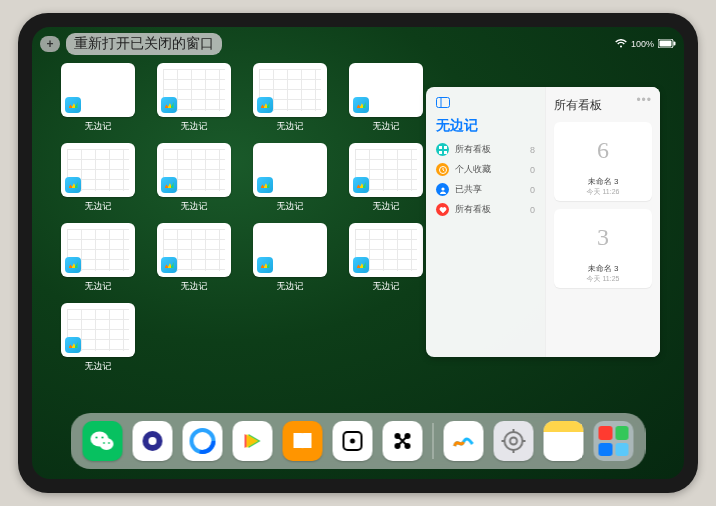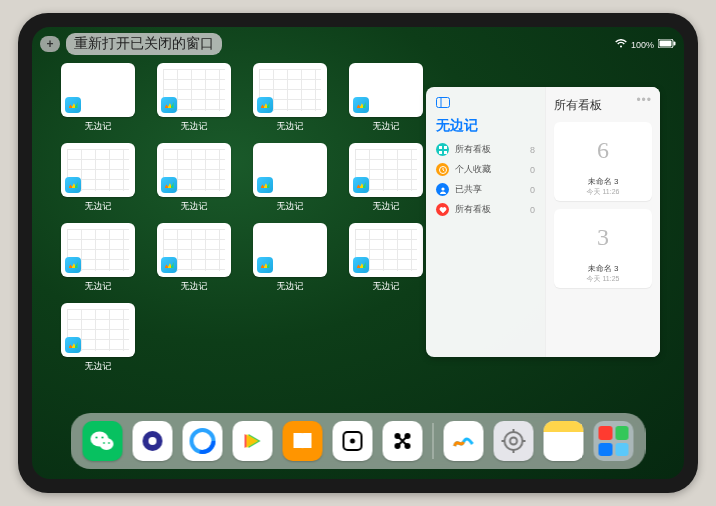--- a/index.html
+++ b/index.html
@@ -40,21 +40,21 @@
   }
   .reopen-chip {
     background: rgba(200,200,200,.85);
     color:#222;
     border-radius: 9px;
     padding: 2px 8px;
     font-size: 14px;
     cursor:pointer;
   }
   .status-right {
-    margin-left:auto; display:flex; gap:4px; align-items:flex-end;
+    margin-left:auto; display:flex; gap:4px; align-items:center;
     font-size:9px; color:#eee;
   }
 
   .app-grid {
     position: absolute;
     top: 36px; left: 28px;
     width: 360px;
     display: grid;
     grid-template-columns: repeat(4, 76px);
     column-gap: 20px;

